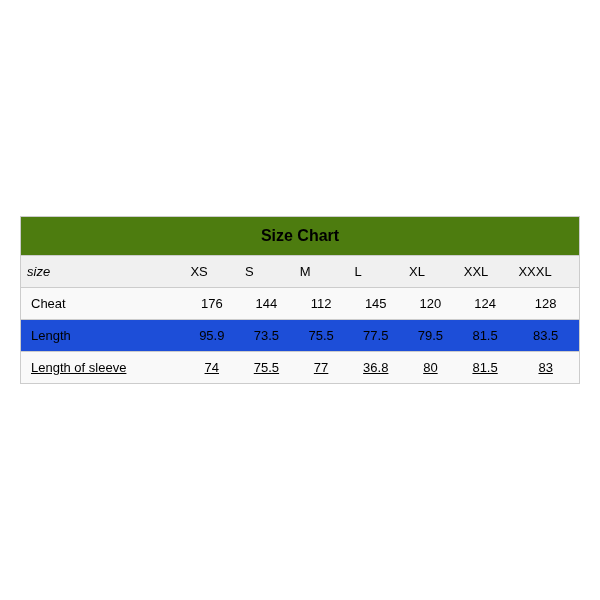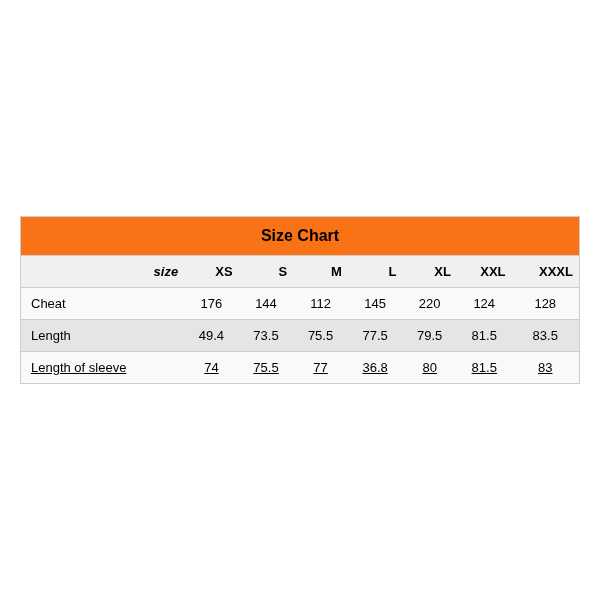--- a/index.html
+++ b/index.html
@@ -28,42 +28,42 @@
       border: 1px solid #cccccc;
     }
 
     .title-row td {
       text-align: center;
       padding: 10px 8px;
       font-size: 16px;
       font-weight: bold;
       border-bottom: 1px solid #cccccc;
       border-top: 1px solid #cccccc;
-      background-color: #f97316;
+      background-color: #4d7c0f;
     }
 
     .header-row td {
-      text-align: right;
+      text-align: left;
       padding: 8px 6px;
       font-size: 13px;
-      font-weight: bold;
+      font-weight: normal;
       border-bottom: 1px solid #cccccc;
       background-color: #f0f0f0;
     }
 
     .header-row td:first-child {
       font-style: italic;
     }
 
     .data-row td {
       text-align: center;
       padding: 8px 6px;
       font-size: 13px;
       border-bottom: 1px solid #cccccc;
-      background-color: #e5e5e5;
+      background-color: #1d4ed8;
     }
 
     .data-row:nth-child(odd) td {
       background-color: #f9f9f9;
     }
 
     .data-row td:first-child {
       text-align: left;
       padding-left: 10px;
     }
@@ -91,27 +91,27 @@
       <td>XL</td>
       <td>XXL</td>
       <td>XXXL</td>
     </tr>
     <tr class="data-row">
       <td>Cheat</td>
       <td>176</td>
       <td>144</td>
       <td>112</td>
       <td>145</td>
-      <td>220</td>
+      <td>120</td>
       <td>124</td>
       <td>128</td>
     </tr>
     <tr class="data-row">
       <td>Length</td>
-      <td>49.4</td>
+      <td>95.9</td>
       <td>73.5</td>
       <td>75.5</td>
       <td>77.5</td>
       <td>79.5</td>
       <td>81.5</td>
       <td>83.5</td>
     </tr>
     <tr class="data-row">
       <td>Length of sleeve</td>
       <td>74</td>

